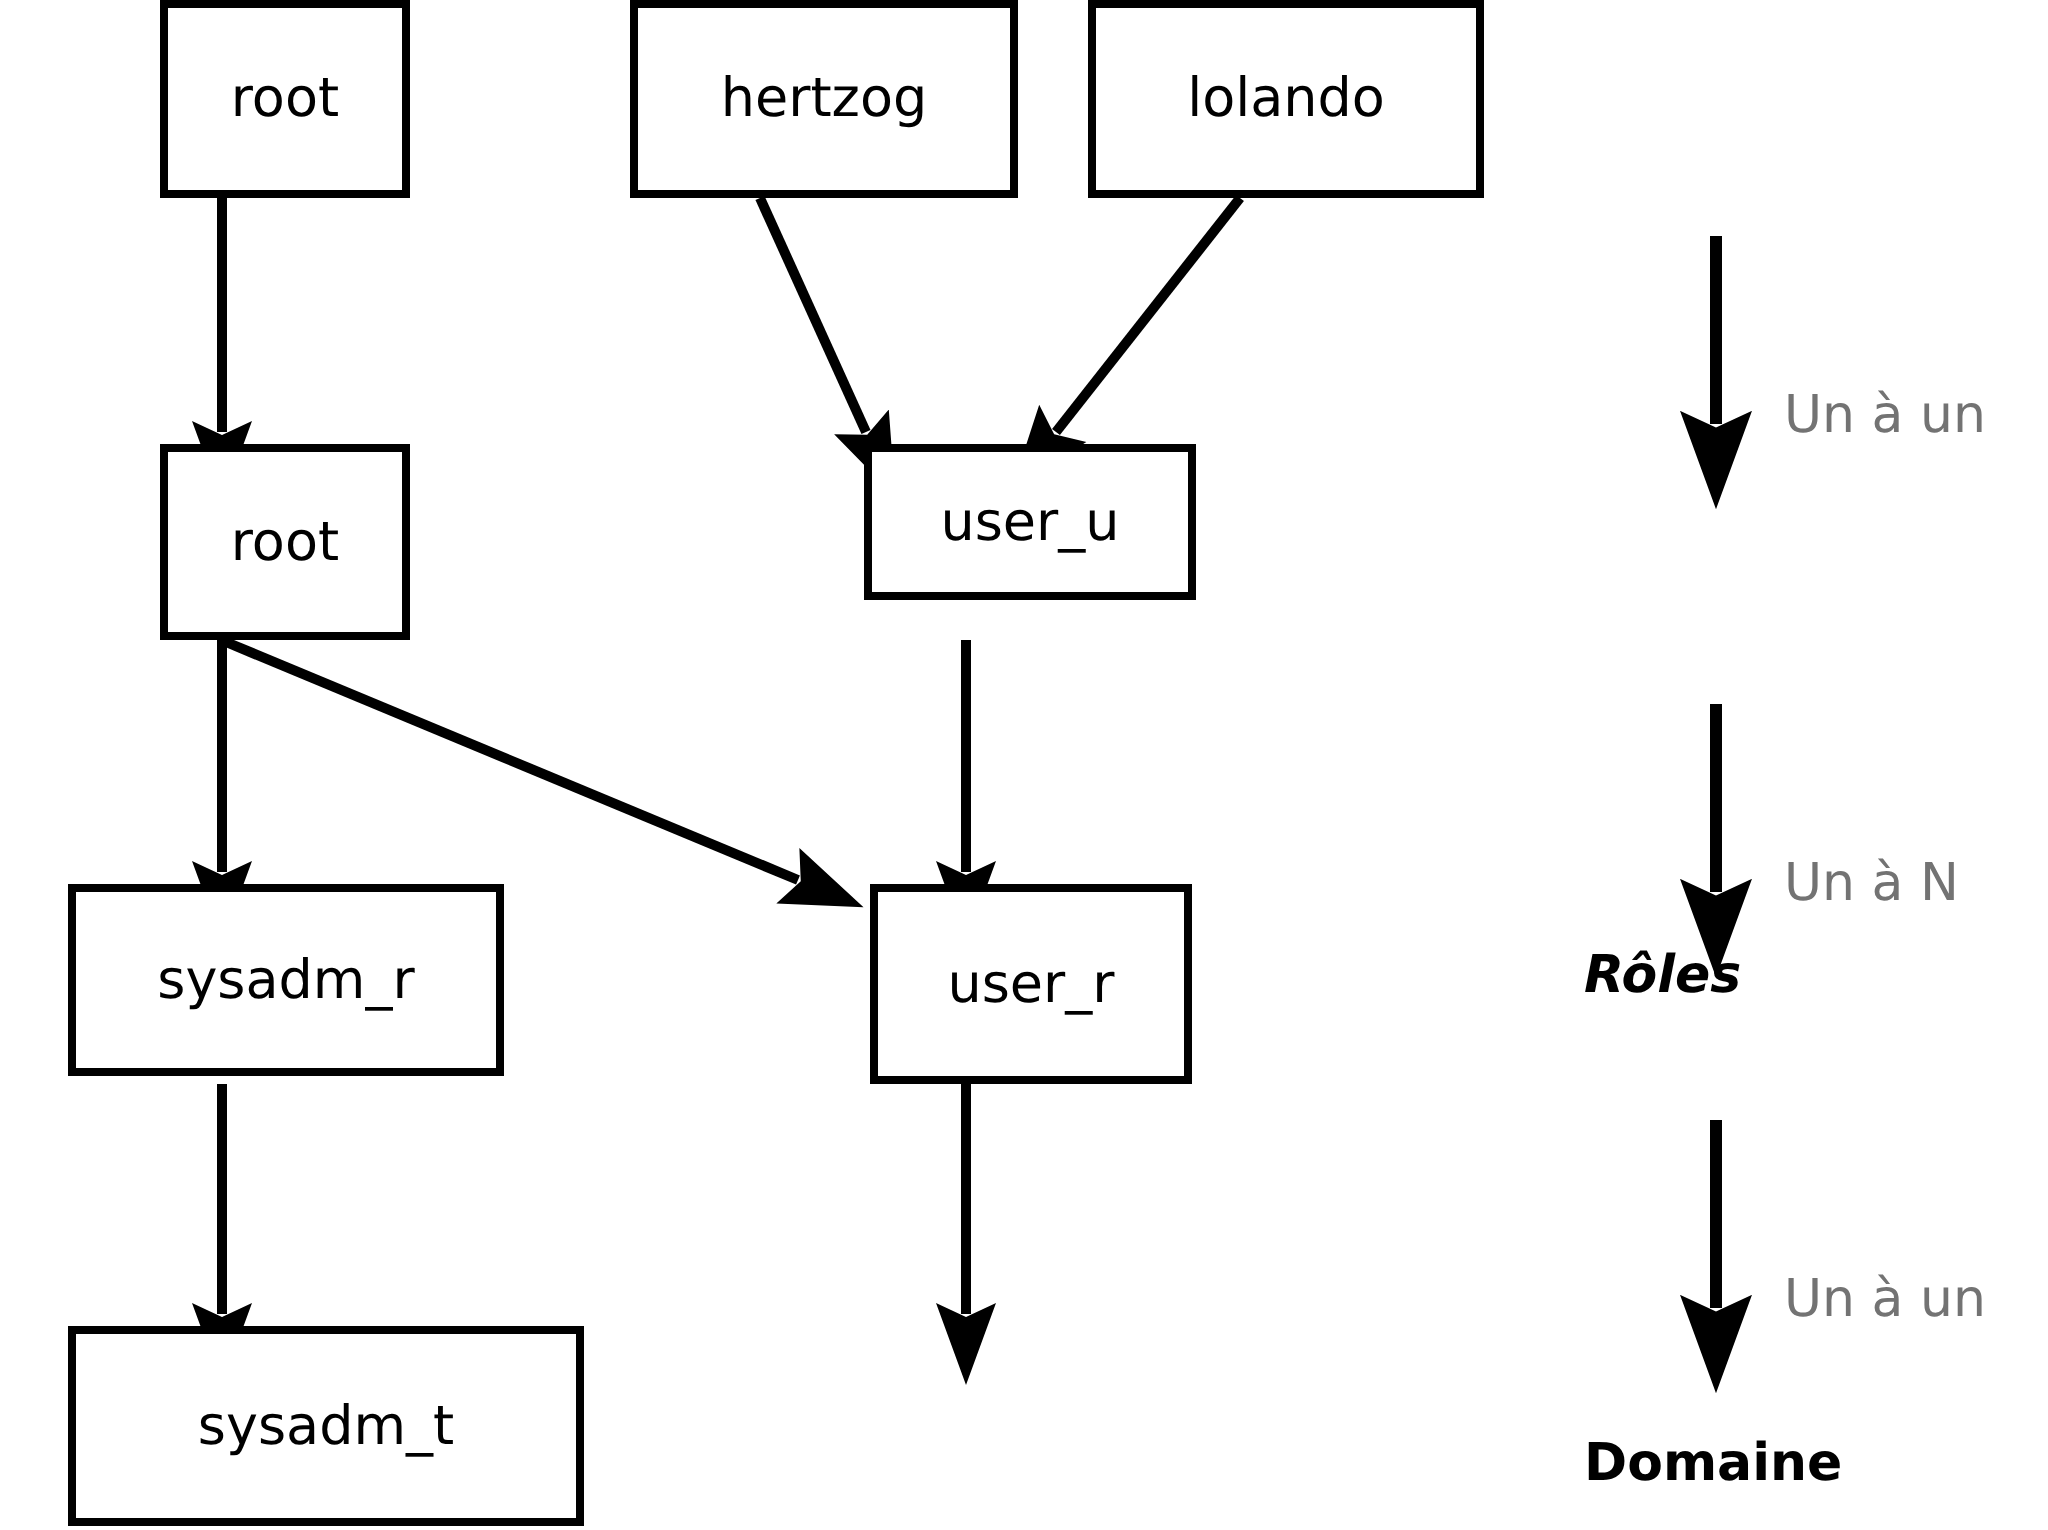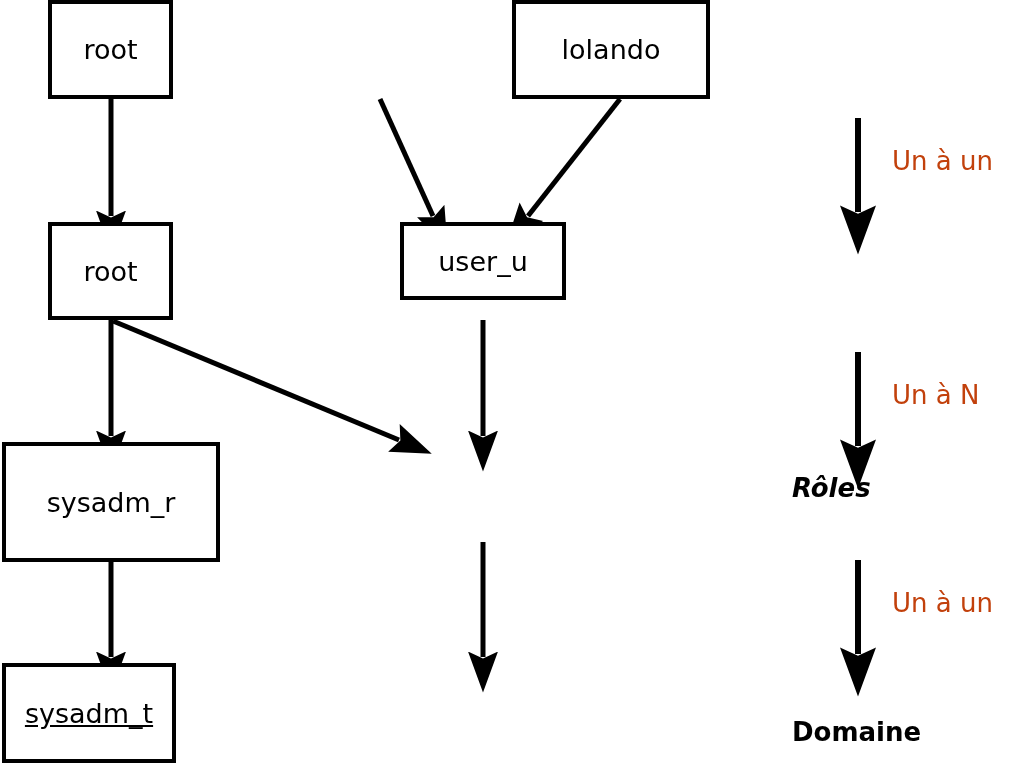--- a/index.html
+++ b/index.html
@@ -26,20 +26,21 @@
   }
   .node {
     position: absolute;
     box-sizing: border-box;
     background: #ffffff;
     border: 4px solid #000000;
     display: flex;
     align-items: center;
     justify-content: center;
     z-index: 2;
+    margin-left: 32px;
   }
   .node-label {
     font-family: "DejaVu Sans", sans-serif;
     font-size: 27px;
     line-height: 1;
     color: #000000;
     white-space: nowrap;
     letter-spacing: 0px;
   }
   .legend-title {
@@ -50,23 +51,24 @@
     line-height: 1.25;
     color: #000000;
     white-space: pre-line;
     z-index: 2;
   }
   .legend-edge-label {
     position: absolute;
     font-family: "DejaVu Sans", sans-serif;
     font-size: 26px;
     line-height: 1;
-    color: #c2410c;
+    color: #737373;
     white-space: nowrap;
     z-index: 2;
+    margin-top: 47px;
   }
 </style>
 </head>
 <body>
 
 <div id="stage">
 
   <svg id="edges" viewBox="0 0 1024 765" width="1024" height="765" xmlns="http://www.w3.org/2000/svg">
     <defs>
       <marker id="ah" markerWidth="9" markerHeight="9" refX="1.1" refY="3.2" orient="auto" markerUnits="strokeWidth">
@@ -92,39 +94,45 @@
 
     <line x1="858" y1="118" x2="858" y2="212" stroke="#000000" stroke-width="6" marker-end="url(#ah)"></line>
     <line x1="858" y1="352" x2="858" y2="446" stroke="#000000" stroke-width="6" marker-end="url(#ah)"></line>
     <line x1="858" y1="560" x2="858" y2="654" stroke="#000000" stroke-width="6" marker-end="url(#ah)"></line>
   </svg>
 
   <div class="node" style="left:48px; top:0px; width:125px; height:99px;">
     <span class="node-label">root</span>
   </div>
 
+  <div class="node" style="left:283px; top:0px; width:194px; height:99px;">
+    <span class="node-label">hertzog</span>
+  </div>
 
   <div class="node" style="left:512px; top:0px; width:198px; height:99px;">
     <span class="node-label">lolando</span>
   </div>
 
   <div class="node" style="left:48px; top:222px; width:125px; height:98px;">
     <span class="node-label">root</span>
   </div>
 
   <div class="node" style="left:400px; top:222px; width:166px; height:78px;">
     <span class="node-label">user_u</span>
   </div>
 
-  <div class="node" style="left:2px; top:442px; width:218px; height:120px;">
+  <div class="node" style="left:2px; top:442px; width:218px; height:96px;">
     <span class="node-label">sysadm_r</span>
   </div>
 
+  <div class="node" style="left:403px; top:442px; width:161px; height:100px;">
+    <span class="node-label">user_r</span>
+  </div>
 
-  <div class="node" style="left:2px; top:663px; width:174px; height:100px;text-decoration:underline;">
+  <div class="node" style="left:2px; top:663px; width:258px; height:100px;">
     <span class="node-label">sysadm_t</span>
   </div>
 
 
 
   <div class="legend-edge-label" style="left:892px; top:148px;">Un à un</div>
 
 
   <div class="legend-edge-label" style="left:892px; top:382px;">Un à N</div>
 

